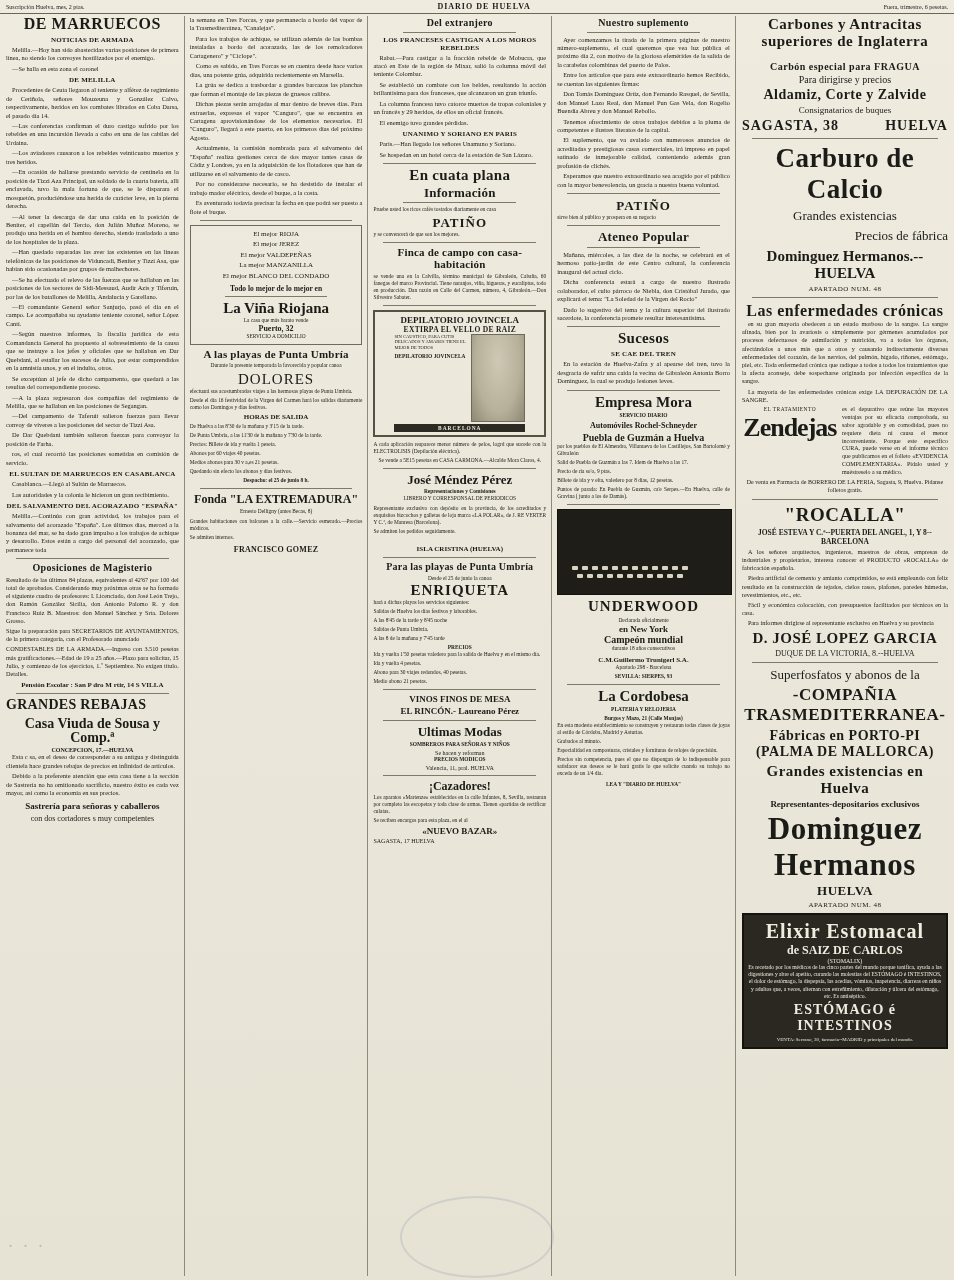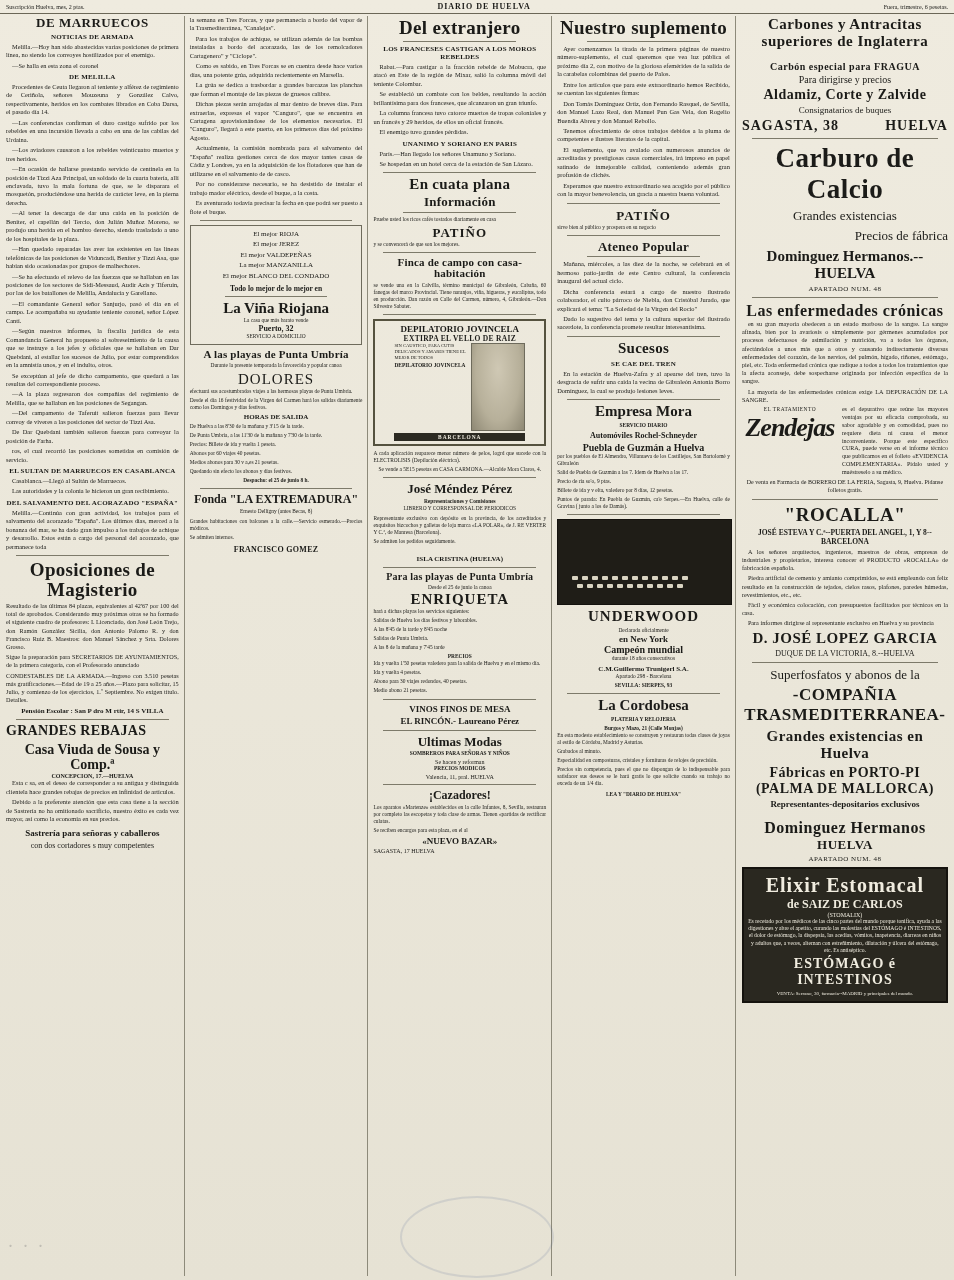--- a/index.html
+++ b/index.html
@@ -10,22 +10,22 @@
   
   .masthead{position:absolute;left:0;top:0;width:954px;height:14px;
             border-bottom:1px solid #6b6757;display:flex;align-items:center;
             justify-content:space-between;font-size:7px;padding:0 6px;box-sizing:border-box;}
   .mast-c{font-weight:bold;letter-spacing:1px;font-size:8px;}
   .cols{position:absolute;left:6px;top:16px;width:942px;height:1260px;display:flex;gap:5px;}
   .col{width:176px;}
   .col.c5{width:210px;}
   .rule{border-left:1px solid #8d8a7a;}
   h1,h2,h3,h4{margin:0;padding:0;font-weight:bold;text-align:center;line-height:1.05;}
-  .hl{font-size:13px;letter-spacing:.5px;text-transform:uppercase;margin:0 0 2px;}
-  .hl2{font-size:19px;letter-spacing:.3px;margin:2px 0;}
+  .hl{font-size:16px;letter-spacing:.5px;text-transform:uppercase;margin:0 0 2px;}
+  .hl2{font-size:10px;letter-spacing:.3px;margin:2px 0;}
   .hl3{font-size:10px;letter-spacing:.2px;margin:2px 0;}
   p{margin:0 0 2px;font-size:6.4px;line-height:1.32;text-align:justify;
     text-indent:6px;hyphens:auto;}
   p.nt{text-indent:0;}
   p.ctr{text-align:center;text-indent:0;}
   .sub{font-size:7px;font-weight:bold;text-align:center;margin:3px 0 2px;letter-spacing:.2px;}
   .divider{border-top:1px solid #7d7a6a;margin:4px 10px;}
   .divider.thin{margin:3px 30px;}
   .box{border:1px solid #6e6b5c;padding:3px 4px;margin:4px 0;}
   .dblbox{border:2px solid #55523f;padding:3px 19px;margin:4px 0;}
@@ -47,21 +47,21 @@
   .tw-key{position:absolute;background:#d9d4c2;width:6px;height:4px;border-radius:1px;}
   .watermark{position:absolute;left:400px;top:1196px;width:150px;height:78px;
      border-radius:50%;border:2px solid rgba(90,110,150,.45);opacity:.35;}
   .wm2{position:absolute;left:8px;top:1236px;font-size:18px;color:rgba(120,120,120,.35);
      letter-spacing:3px;font-style:italic;}
   .elixir{background:#2a2820;color:#f0ecdf;border:2px solid #15130e;padding:5px 4px;margin-top:4px;}
   .elixir .t1{font-size:20px;font-weight:bold;text-align:center;letter-spacing:1px;}
   .elixir .t2{font-size:12px;font-weight:bold;text-align:center;}
   .elixir .t3{font-size:14px;font-weight:bold;text-align:center;letter-spacing:1px;}
   .elixir p{color:#f0ecdf;font-size:5.6px;text-align:center;text-indent:0;}
-  .zend{font-size:26px;font-weight:bold;font-style:italic;text-align:center;letter-spacing:-1px;}
+  .zend{font-size:26px;font-weight:bold;text-align:center;letter-spacing:-1px;}
   .row{display:flex;gap:4px;}
   .ul-center{text-align:center;font-size:7px;font-weight:bold;}
   .sig{text-align:right;font-size:7px;font-weight:bold;margin:2px 0;letter-spacing:.3px;}
 </style>
 </head>
 <body>
 
 <div id="page">
   <div class="paper"></div>
 
@@ -367,24 +367,24 @@
       <p style="font-size:6.2px;margin-top:2px">A los señores arquitectos, ingenieros, maestros de obras, empresas de industriales y propietarios, interesa conocer el PRODUCTO «ROCALLA» de fabricación española.</p>
       <p style="font-size:6.2px">Piedra artificial de cemento y amianto comprimidos, se está empleando con feliz resultado en la construcción de tejados, cielos rasos, plafones, paredes húmedas, revestimientos, etc., etc.</p>
       <p style="font-size:6.2px">Fácil y económica colocación, con presupuestos facilitados por técnicos en la casa.</p>
       <p style="font-size:6.2px">Para informes dirigirse al representante exclusivo en Huelva y su provincia</p>
       <div class="fat2" style="font-size:15px;margin-top:2px">D. JOSÉ LOPEZ GARCIA</div>
       <div class="center" style="font-size:8px;margin-top:2px">DUQUE DE LA VICTORIA, 8.--HUELVA</div>
 
       <div class="divider"></div>
       <div class="center" style="font-size:13px;margin-top:3px">Superfosfatos y abonos de la</div>
       <div class="fat2" style="font-size:17px;margin-top:2px">-COMPAÑIA TRASMEDITERRANEA-</div>
+      <div class="fat2" style="font-size:14px;margin-top:3px">Fábricas en PORTO-PI (PALMA DE MALLORCA)</div>
       <div class="fat2" style="font-size:15px;margin-top:3px">Grandes existencias en Huelva</div>
-      <div class="fat2" style="font-size:14px;margin-top:3px">Fábricas en PORTO-PI (PALMA DE MALLORCA)</div>
       <div class="center" style="font-size:9px;font-weight:bold;margin-top:2px">Representantes-depositarios exclusivos</div>
-      <div class="fat4" style="font-size:16px;margin-top:10px">Dominguez Hermanos</div>
+      <div class="fat4" style="font-size:31px;margin-top:2px">Dominguez Hermanos</div>
       <div class="fat2" style="font-size:13px">HUELVA</div>
       <div class="center" style="font-size:7px;margin-top:2px;letter-spacing:.5px">APARTADO NUM. 48</div>
 
       <div class="elixir">
         <div class="t1">Elixir Estomacal</div>
         <div class="t2">de SAIZ DE CARLOS</div>
         <div class="center" style="font-size:6px">(STOMALIX)</div>
         <p>Es recetado por los médicos de las cinco partes del mundo porque tonifica, ayuda a las digestiones y abre el apetito, curando las molestias del ESTÓMAGO é INTESTINOS, el dolor de estómago, la dispepsia, las acedías, vómitos, inapetencia, diarreas en niños y adultos que, a veces, alternan con estreñimiento, dilatación y úlcera del estómago, etc. Es antiséptico.</p>
         <div class="t3">ESTÓMAGO é INTESTINOS</div>
         <div class="center" style="font-size:5px;margin-top:3px">VENTA: Serrano, 30, farmacia--MADRID y principales del mundo.</div>

